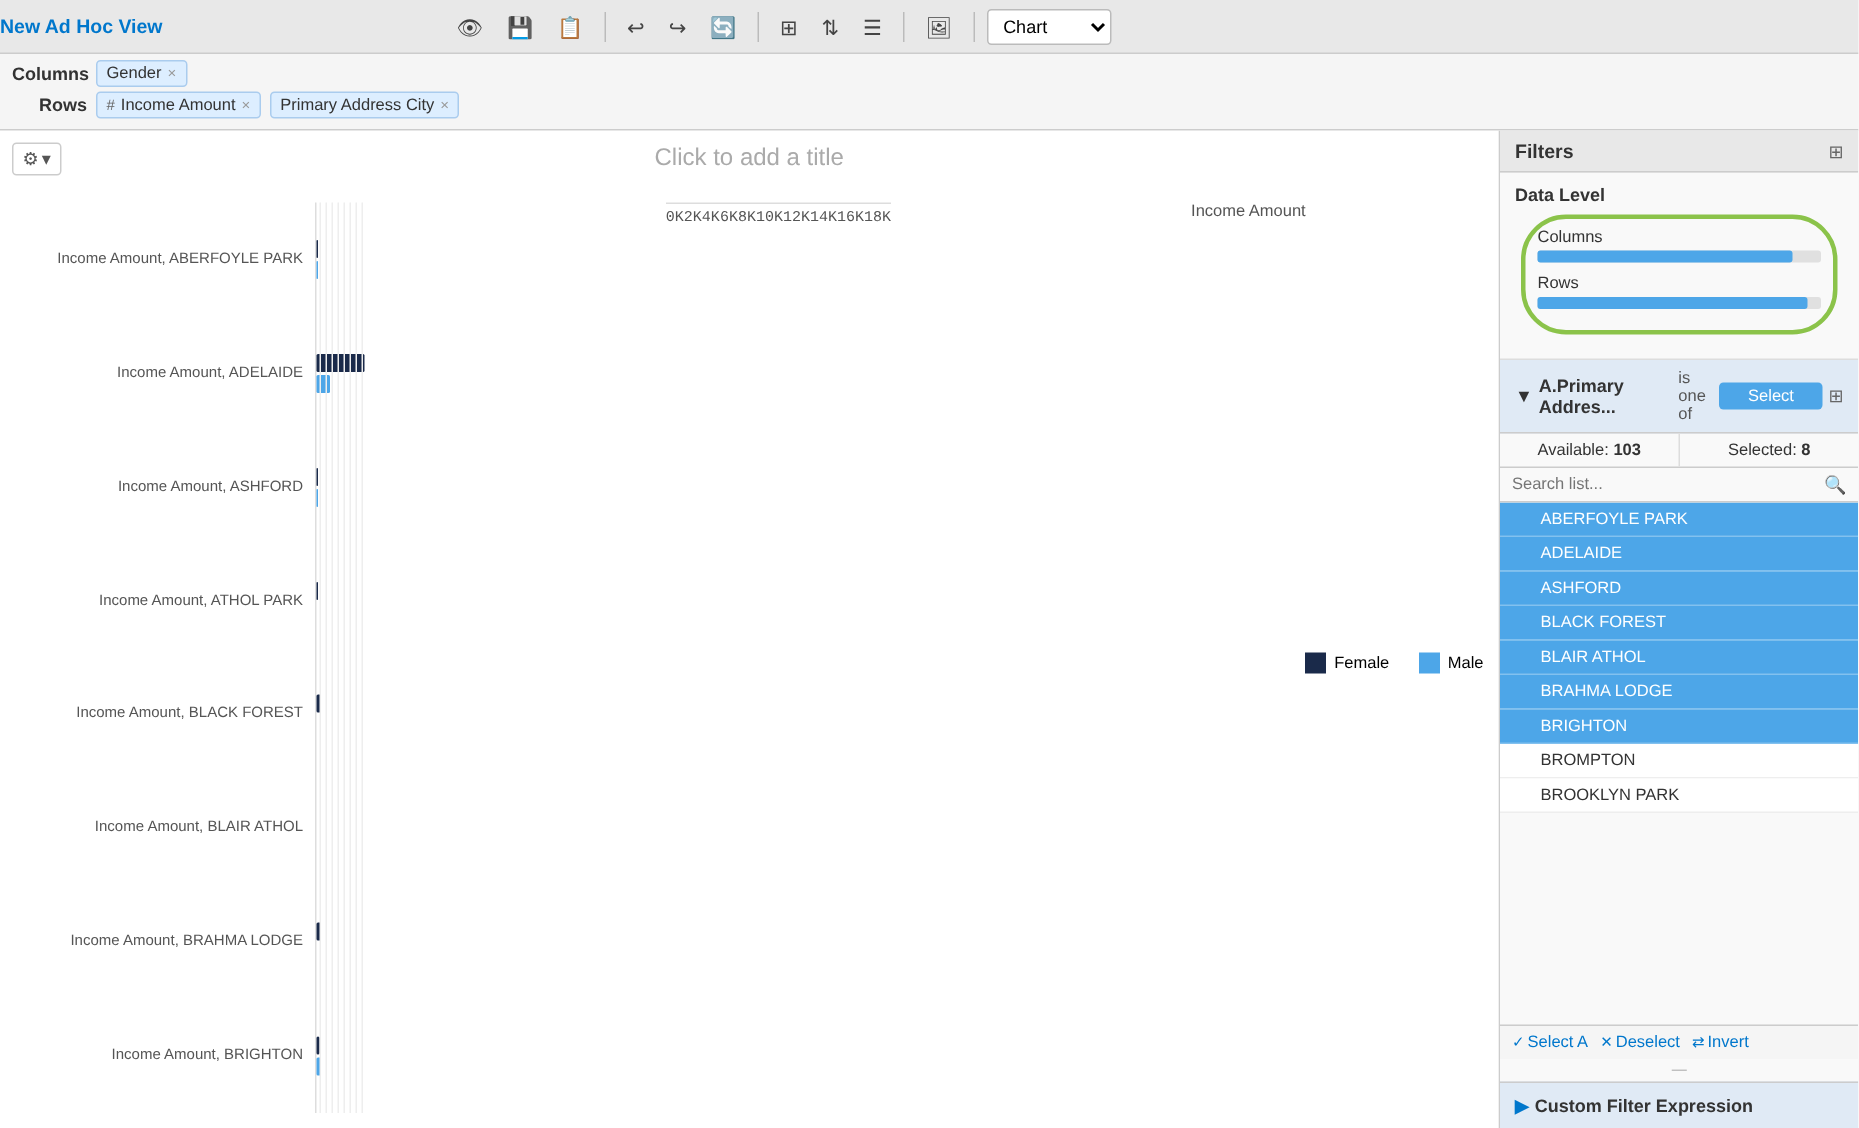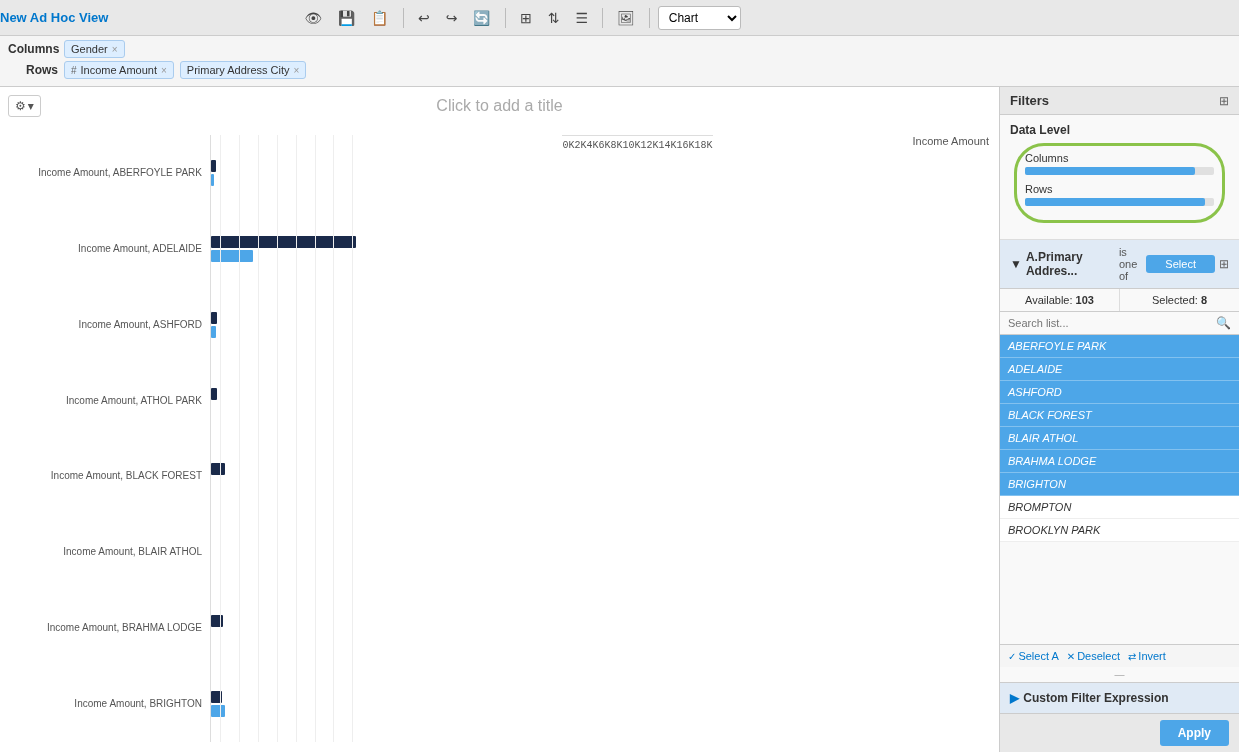--- a/index.html
+++ b/index.html
@@ -304,27 +304,26 @@
       outline: none;
       font-size: 11px;
       background: transparent;
     }
     .search-icon { color: #888; font-size: 12px; }
     .filter-list {
       flex: 1;
       overflow-y: auto;
     }
     .filter-list-item {
-      padding: 5px 8px;
+      padding: 5px 27px;
       font-size: 11px;
       color: #fff;
       background: #4da6e8;
       border-bottom: 1px solid rgba(255,255,255,0.3);
       cursor: pointer;
-      font-style: italic;
     }
     .filter-list-item.unselected {
       background: #fff;
       color: #333;
       border-bottom: 1px solid #eee;
     }
     .filter-actions {
       display: flex;
       align-items: center;
       padding: 5px 8px;
@@ -515,20 +514,30 @@
         <span class="x-label">4K</span>
         <span class="x-label">6K</span>
         <span class="x-label">8K</span>
         <span class="x-label">10K</span>
         <span class="x-label">12K</span>
         <span class="x-label">14K</span>
         <span class="x-label">16K</span>
         <span class="x-label">18K</span>
       </div>
       <div class="x-axis-title">Income Amount</div>
+      <div class="legend">
+        <div class="legend-item">
+          <div class="legend-box bar-female"></div>
+          <span>Female</span>
+        </div>
+        <div class="legend-item">
+          <div class="legend-box bar-male"></div>
+          <span>Male</span>
+        </div>
+      </div>
     </div>
   </div>
 
   <div class="filters-panel">
     <div class="filters-header">
       <span class="filters-title">Filters</span>
       <span class="filters-icon">⊞</span>
     </div>
 
     <div class="data-level-section">
@@ -597,18 +606,15 @@
       <div class="drag-handle">—</div>
     </div>
 
     <div class="custom-filter">
       <div class="custom-filter-header">
         <span style="color:#0077cc;">▶</span>
         <span>Custom Filter Expression</span>
       </div>
     </div>
 
-    <div class="apply-section">
-      <button class="apply-btn">Apply</button>
-    </div>
   </div>
 
 </div>
 
 </body></html>

